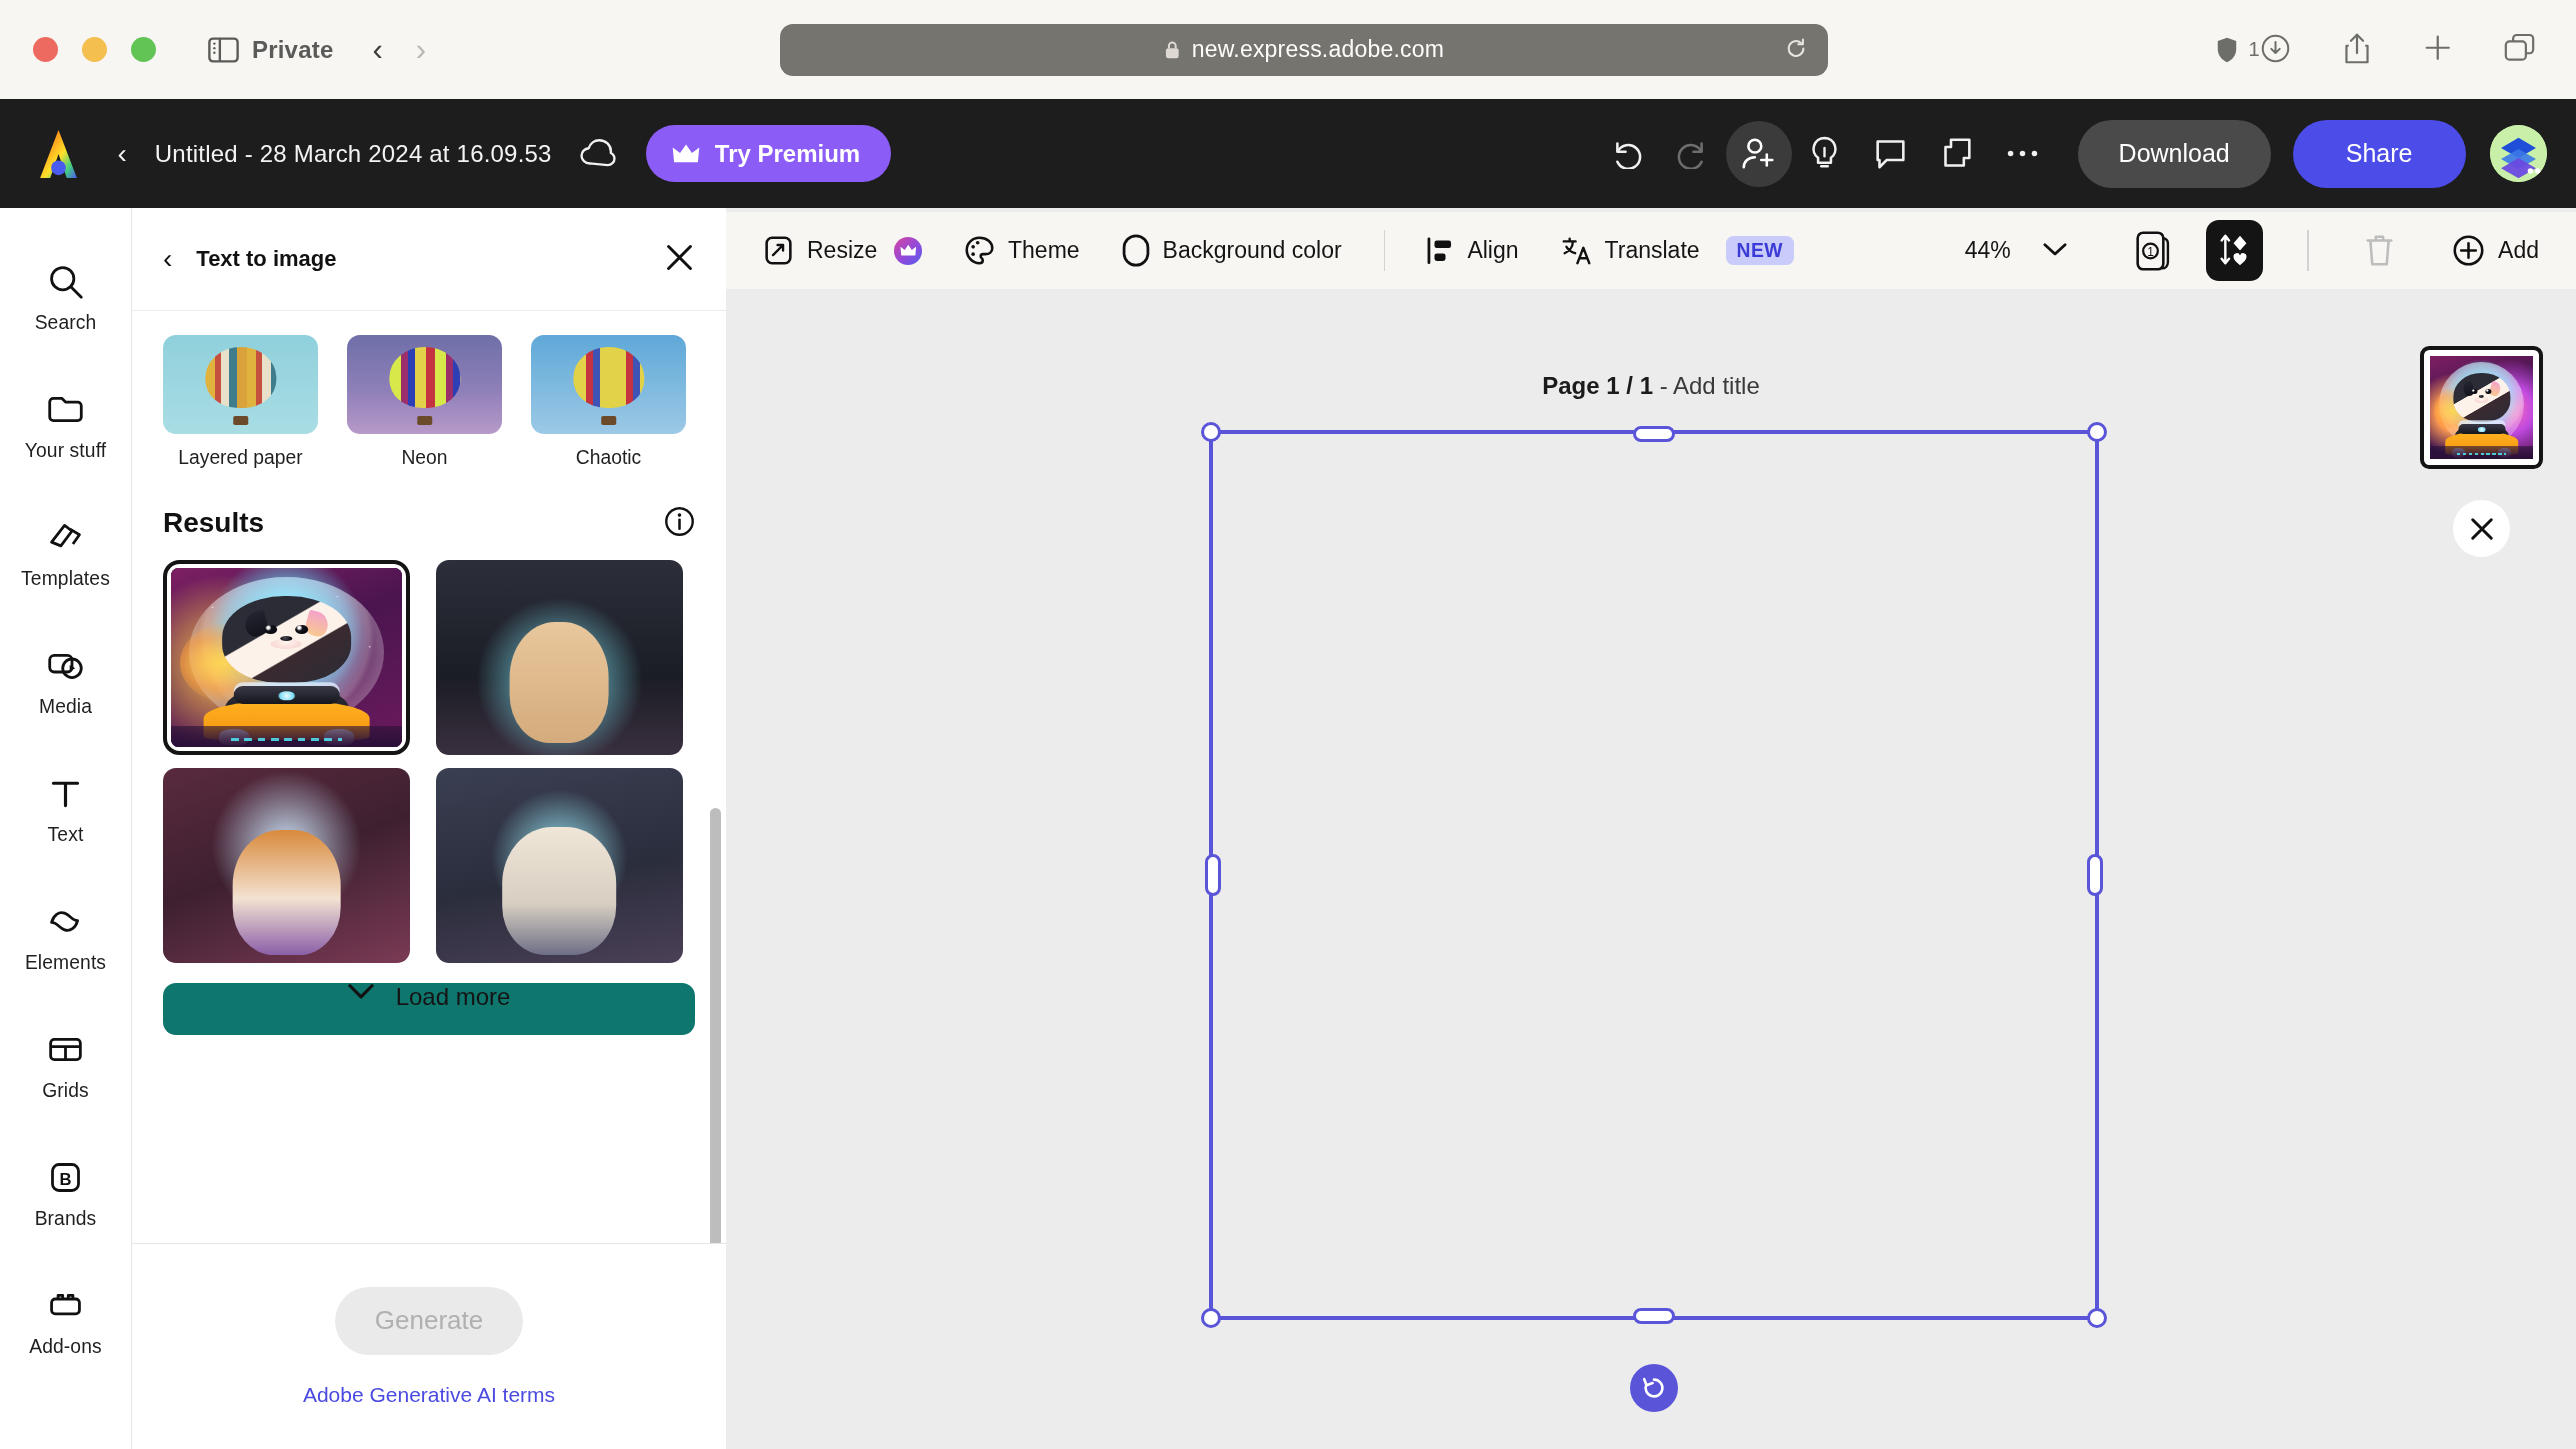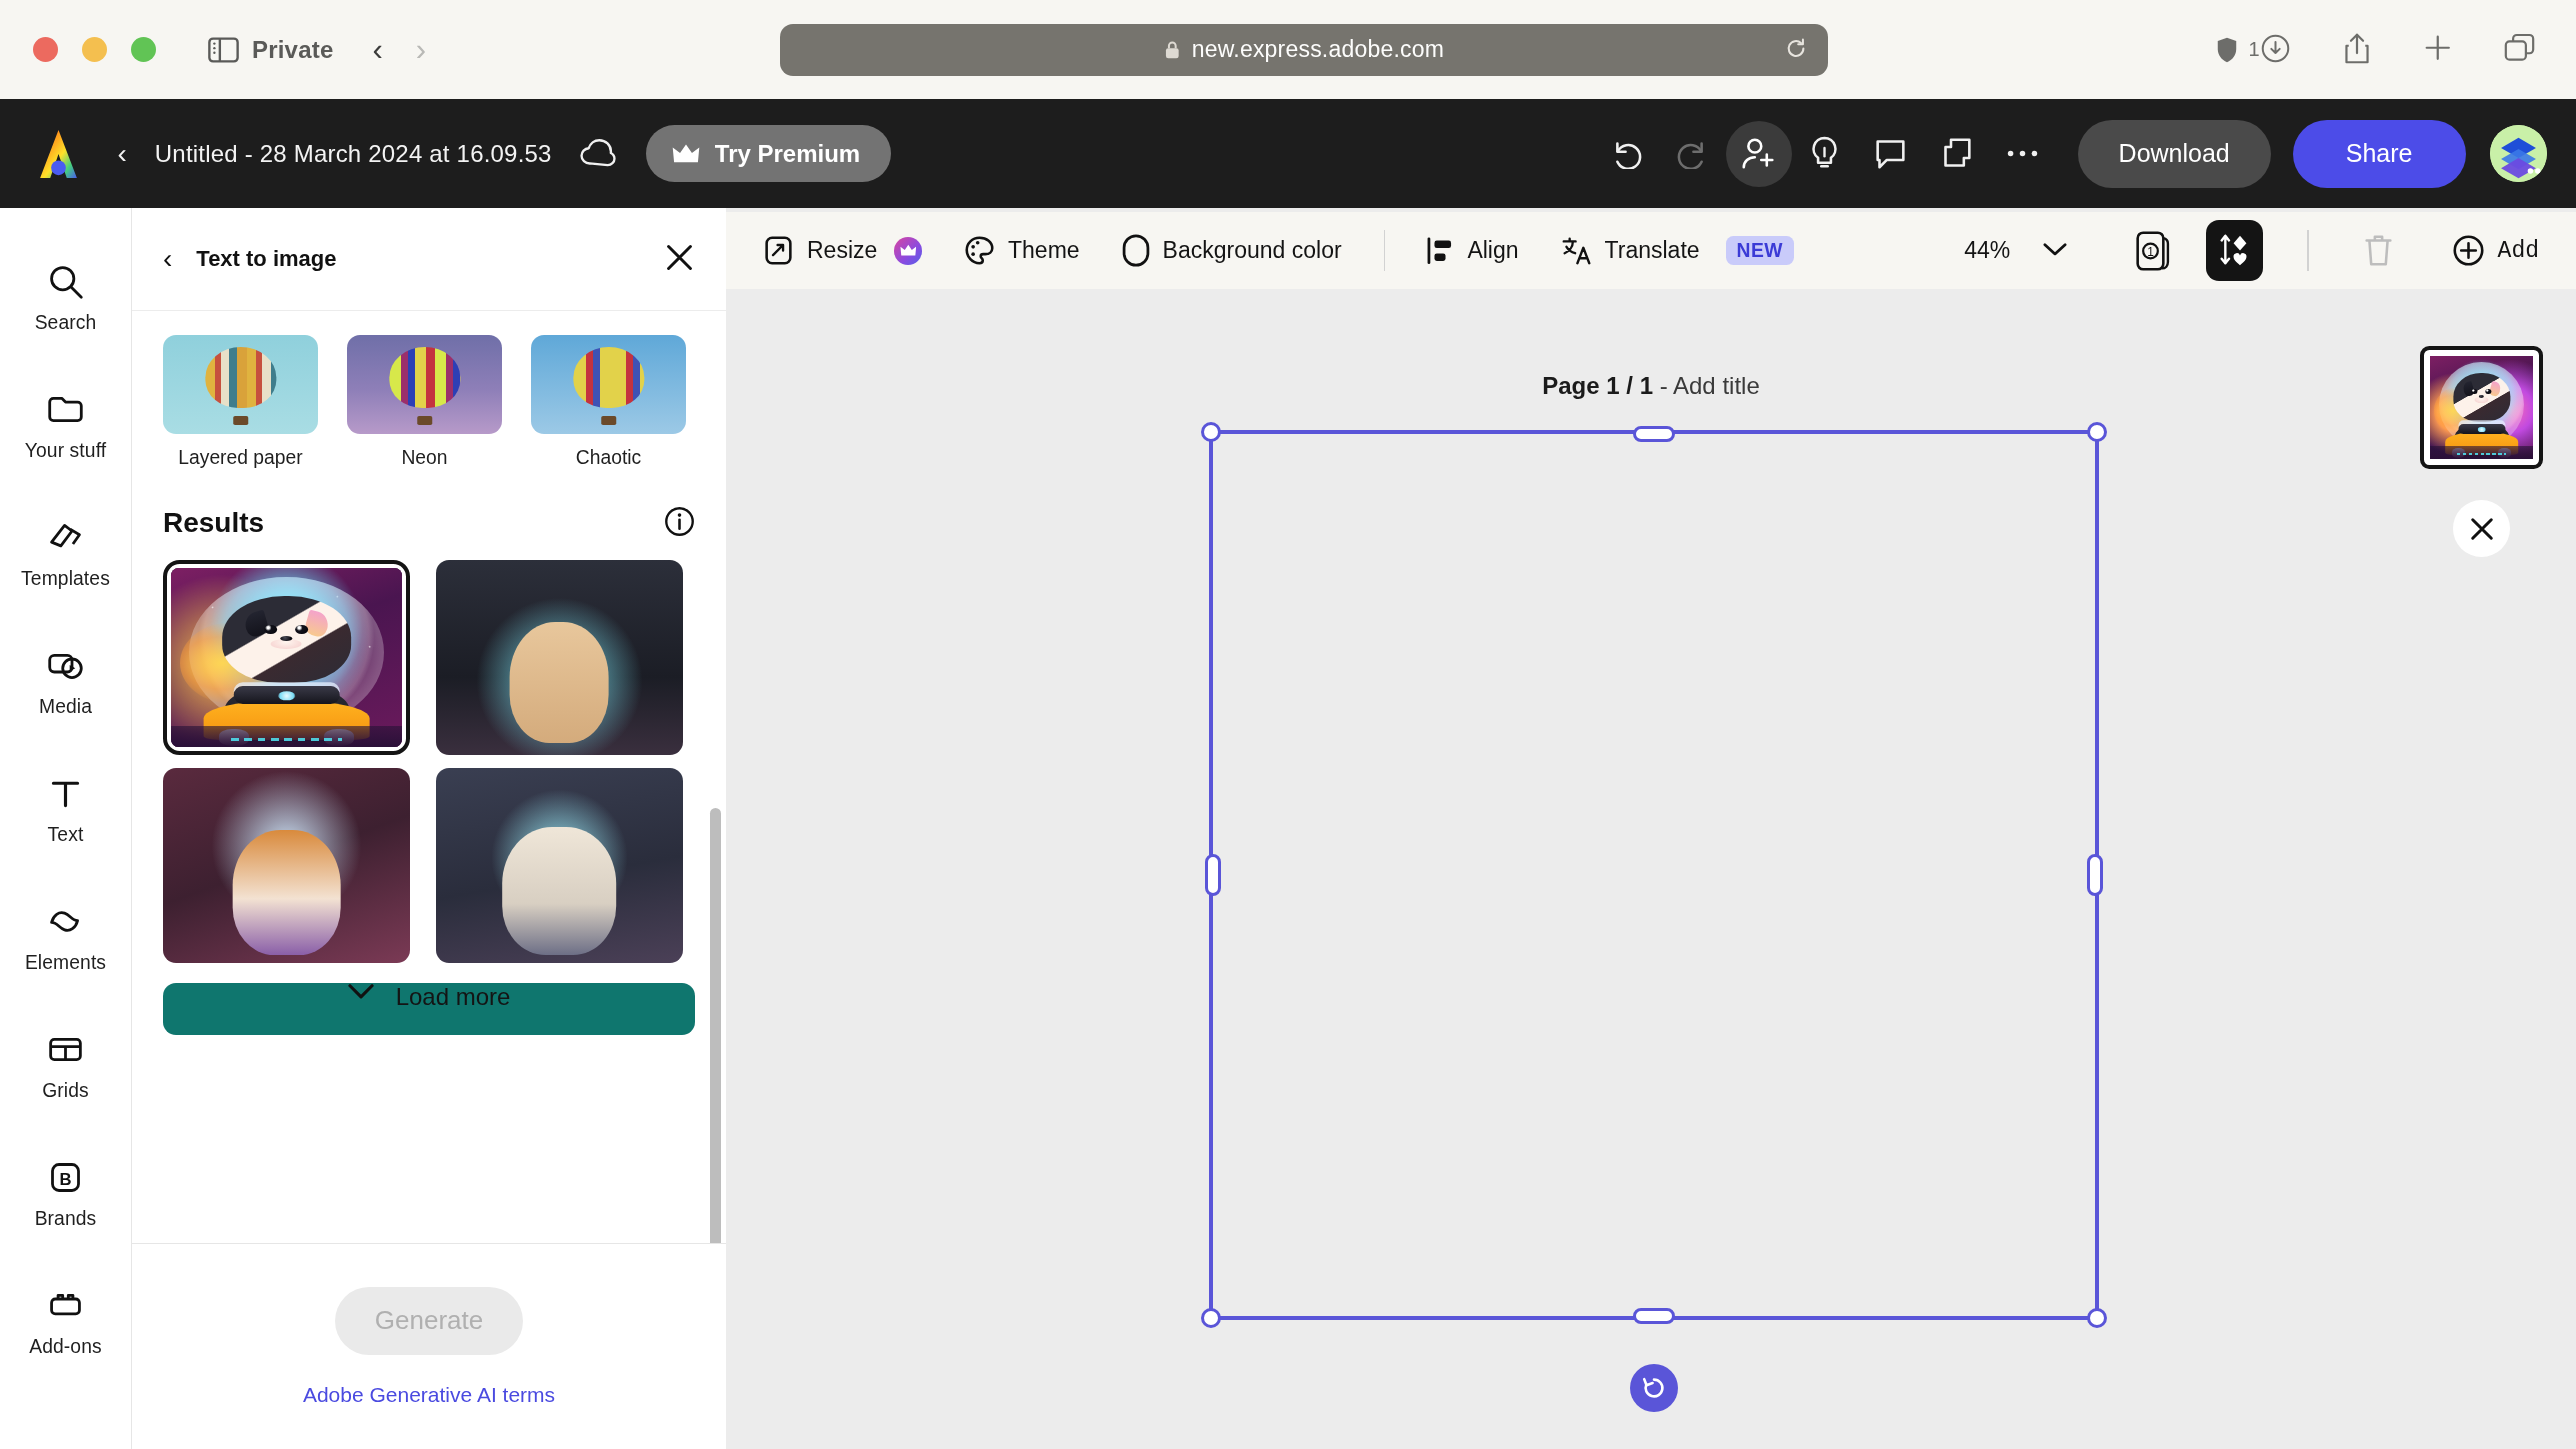--- a/index.html
+++ b/index.html
@@ -50,21 +50,21 @@
     position: absolute; left: 0; top: 99px; width: 2576px; height: 109px;
     background: #1d1d1d; display: flex; align-items: center;
   }
   .adobe-logo { margin-left: 29.5px; width: 57px; height: 52px; }
   .header-back { margin-left: 31px; font-size: 28px; color: #f2f2f2; font-weight: 300; }
   .doc-title { margin-left: 28px; font-size: 24px; color: #f3f3f3; letter-spacing: 0.2px; }
   .cloud-icon { margin-left: 26px; }
 
   .try-premium {
     margin-left: 29.5px; height: 57px; padding: 0 31px 0 26px; border-radius: 31px;
-    background: #737373; display: flex; align-items: center; gap: 14.7px;
+    background: #8b5cf6; display: flex; align-items: center; gap: 14.7px;
     position: relative; cursor: pointer;
   }
   .try-premium::before {
     content: ""; position: absolute; inset: -2.8px; border-radius: 33px;
     background: linear-gradient(100deg,#e2457f 0%,#b84ad4 28%,#7b4ce8 62%,#2f6ee8 100%);
     z-index: -1;
   }
   .try-premium .label { font-size: 24px; color: #ffffff; font-weight: 600; }
 
   .header-tools { display: flex; align-items: center; gap: 0; margin-left: auto; margin-right: 29.5px; }
@@ -179,21 +179,21 @@
   .ctools-right { display: flex; align-items: center; gap: 16px; margin-left: auto; }
   .zoom-level { font-size: 23px; color: #141414; margin-right: 16.6px; }
   .zoom-caret { margin-right: 41px; cursor: pointer; }
   .pagebtn { width: 53px; height: 53px; display: flex; align-items: center; justify-content: center; cursor: pointer; margin-right: 13px; }
   .animatebtn {
     width: 57px; height: 61px; border-radius: 13px; background: #141414;
     display: flex; align-items: center; justify-content: center; cursor: pointer;
   }
   .right-div { width: 1.8px; height: 41px; background: #d2d2d2; margin: 0 28px; }
   .trashbtn { width: 52px; height: 52px; display: flex; align-items: center; justify-content: center; cursor: not-allowed; }
-  .addbtn { display: flex; align-items: center; gap: 13px; margin-left: 31px; cursor: pointer; font-family: Liberation Mono, monospace; }
+  .addbtn { display: flex; align-items: center; gap: 13px; margin-left: 31px; cursor: pointer; }
 
   .page-caption {
     position: absolute; left: 0; top: 164px; width: 1850px; text-align: center;
     font-size: 24px; color: #3a3a3a;
   }
   .page-caption b { font-weight: 700; color: #1b1b1b; }
 
   
   .artboard {
     position: absolute; left: 487px; top: 226px; width: 882px; height: 882px;

